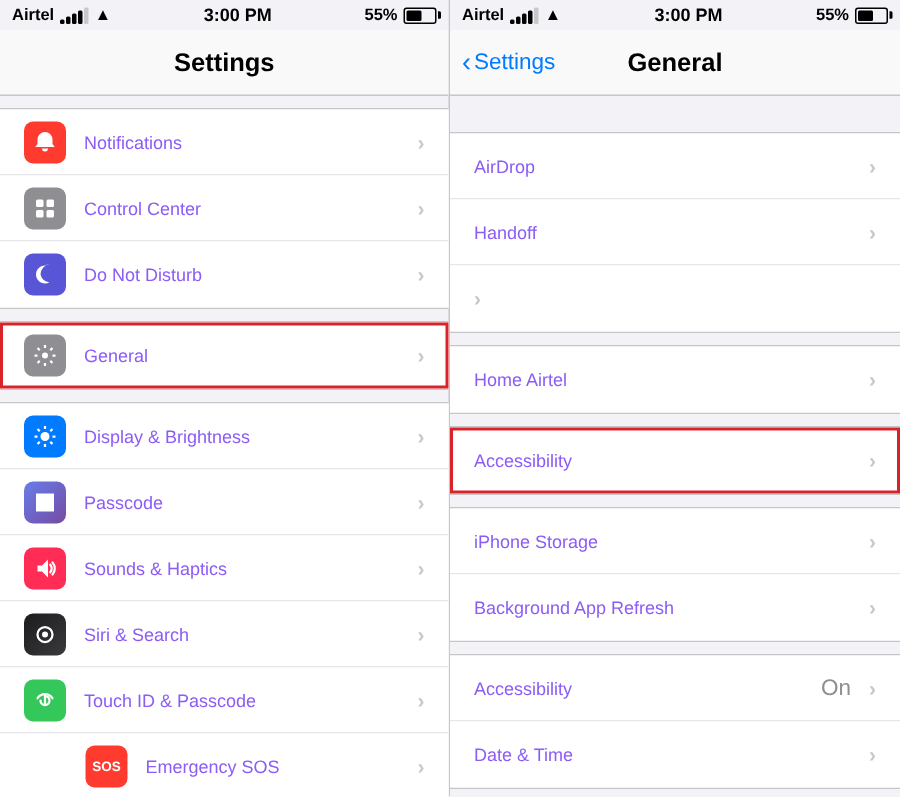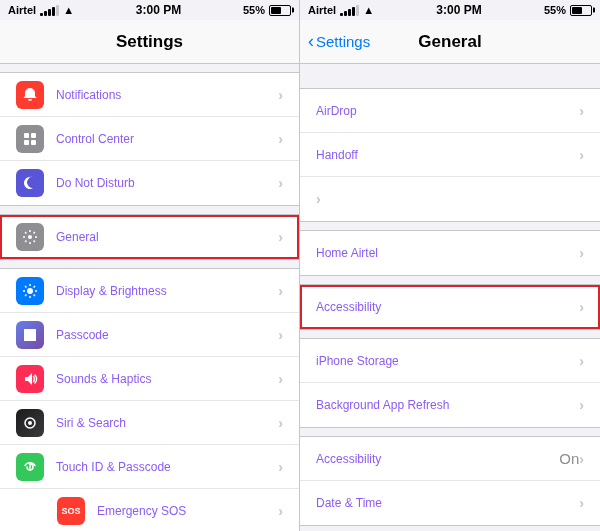--- a/index.html
+++ b/index.html
@@ -146,21 +146,21 @@
     }
 
     .row-label {
       flex: 1;
       font-size: 12px;
       color: #8b5cf6;
     }
     .row-value {
       font-size: 15px;
       color: #8e8e93;
-      margin-right: 0;
+      margin-right: 12px;
     }
     .chevron-right {
       color: #c7c7cc;
       font-size: 14px;
       font-weight: 600;
     }
 
     
     .row-highlighted {
       outline: 2px solid #d9232a;

